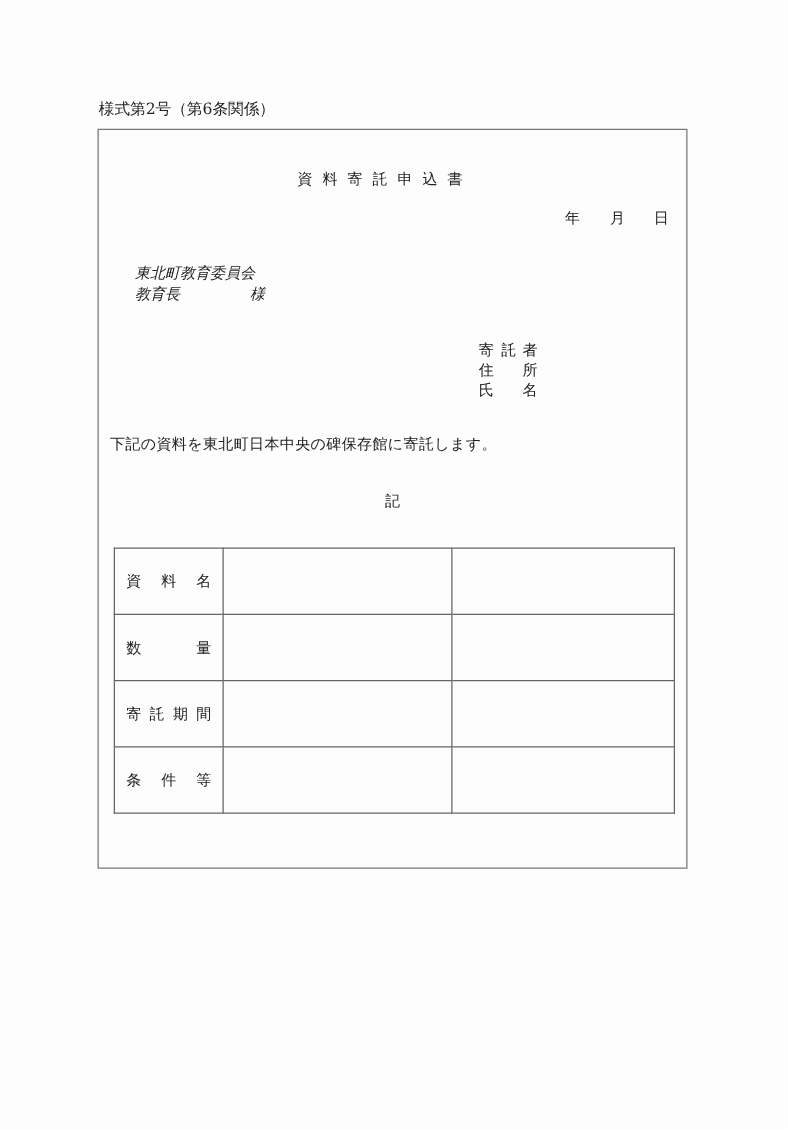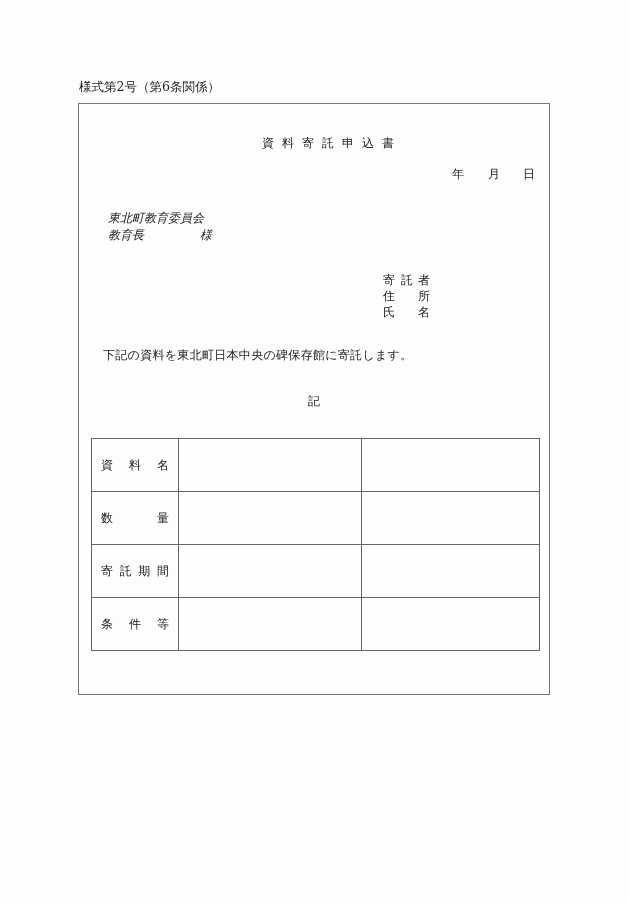--- a/index.html
+++ b/index.html
@@ -8,25 +8,25 @@
       font-family: "DejaVu Serif", "Liberation Serif", serif;
       color: #222;
     }
     .abs { position: absolute; white-space: nowrap; }
     .form-id { left: 79px; top: 79px; font-size: 12.5px; }
     .outer {
       position: absolute; left: 78px; top: 103px;
       width: 472px; height: 592px;
       border: 1px solid #777; box-sizing: border-box;
     }
-    .title { left: 238px; top: 135px; font-size: 12px; letter-spacing: 8px; margin-left: 24px; }
+    .title { left: 238px; top: 135px; font-size: 12px; letter-spacing: 8px; }
     .date { top: 166px; font-size: 12px; }
     .addr { left: 108px; font-size: 12px; font-style: italic; }
     .label { font-size: 12px; }
-    .body-text { left: 103px; top: 347px; font-size: 12px; letter-spacing: 0.3px; }
+    .body-text { left: 88px; top: 347px; font-size: 12px; letter-spacing: 0.3px; }
     .ki { left: 308px; top: 393px; font-size: 12px; }
     table.grid {
       position: absolute; left: 91px; top: 438px;
       border-collapse: collapse;
     }
     table.grid td {
       border: 1px solid #666; height: 53px; padding: 0; box-sizing: border-box;
     }
     td.h { width: 87px; font-size: 12px; }
     td.c1 { width: 183px; }

